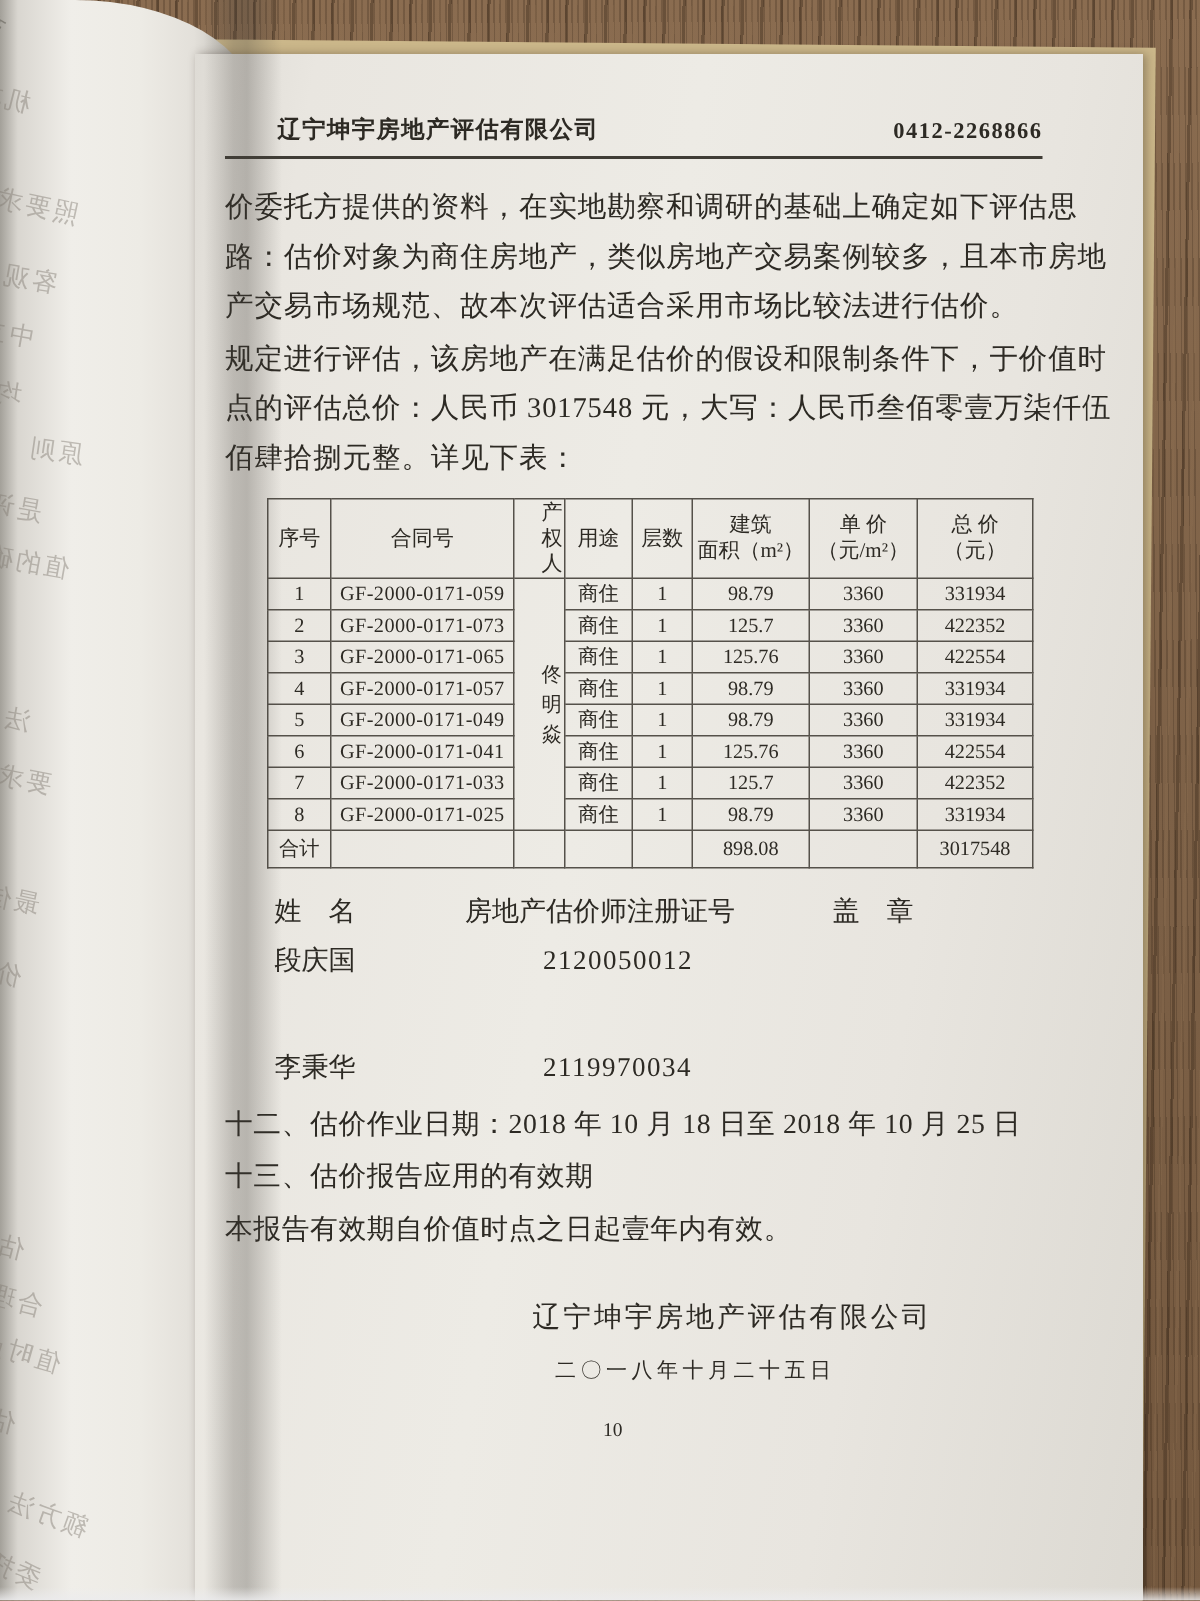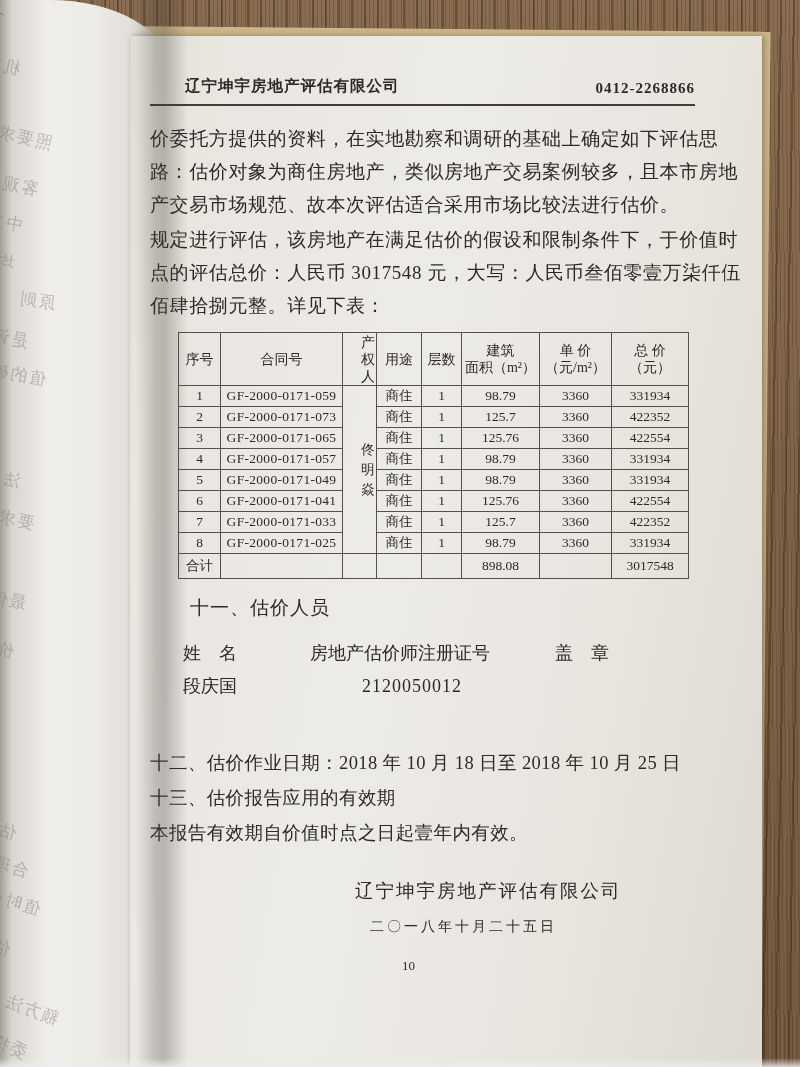--- a/index.html
+++ b/index.html
@@ -245,30 +245,32 @@
         <td></td>
         <td></td>
         <td></td>
         <td>898.08</td>
         <td></td>
         <td>3017548</td>
       </tr>
     </tbody>
   </table>
 
-  <div class="sec-title" style="margin-top:12px;">十一、估价人员</div>
 
   <div class="staff">
     <div class="staff-row staff-head">
       <span class="c1">姓　名</span><span class="c2">房地产估价师注册证号</span><span>盖　章</span>
     </div>
     <div class="staff-row">
       <span class="c1">段庆国</span><span class="c2 num">2120050012</span>
     </div>
     <div class="gap-seal"></div>
+    <div class="staff-row">
+      <span class="c1">李秉华</span><span class="c2 num">2119970034</span>
+    </div>
   </div>
 
   <div class="sec-line">十二、估价作业日期：2018 年 10 月 18 日至  2018 年 10 月 25 日</div>
   <div class="sec-line" style="margin-top:5px;">十三、估价报告应用的有效期</div>
   <div class="sec-line" style="margin-top:5px;">本报告有效期自价值时点之日起壹年内有效。</div>
 
   <div class="sign-company">辽宁坤宇房地产评估有限公司</div>
   <div class="sign-date">二〇一八年十月二十五日</div>
   <div class="page-num">10</div>
 

